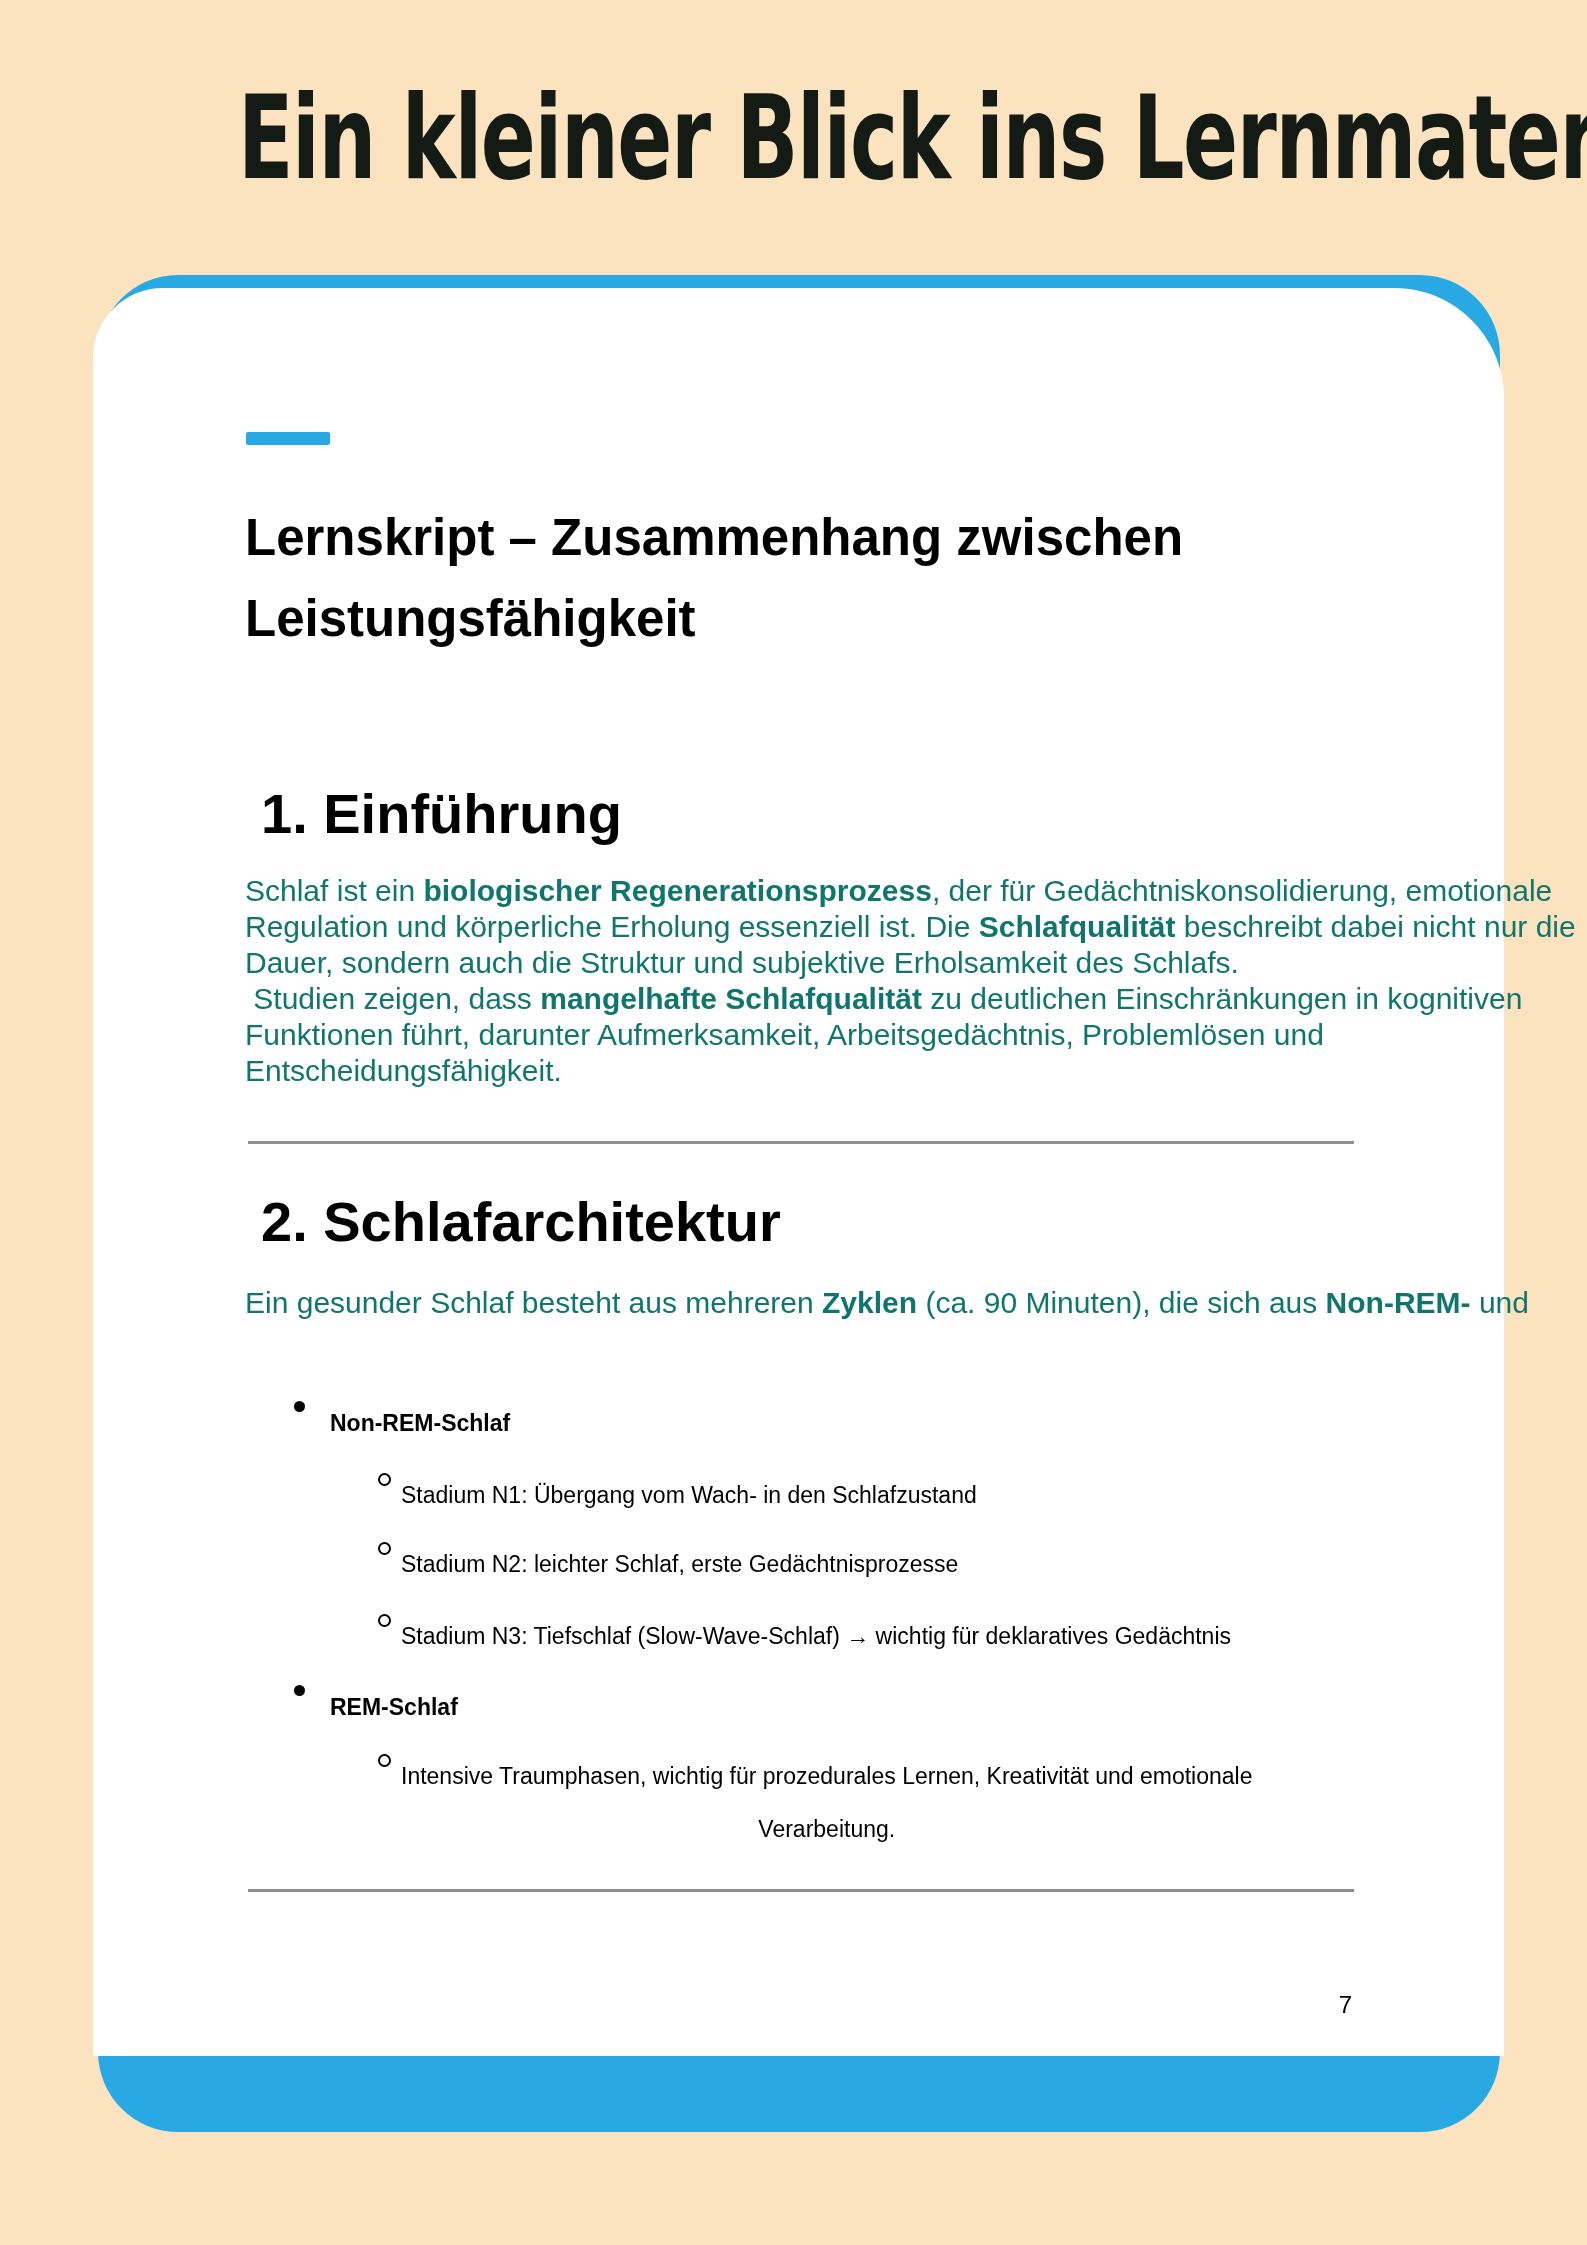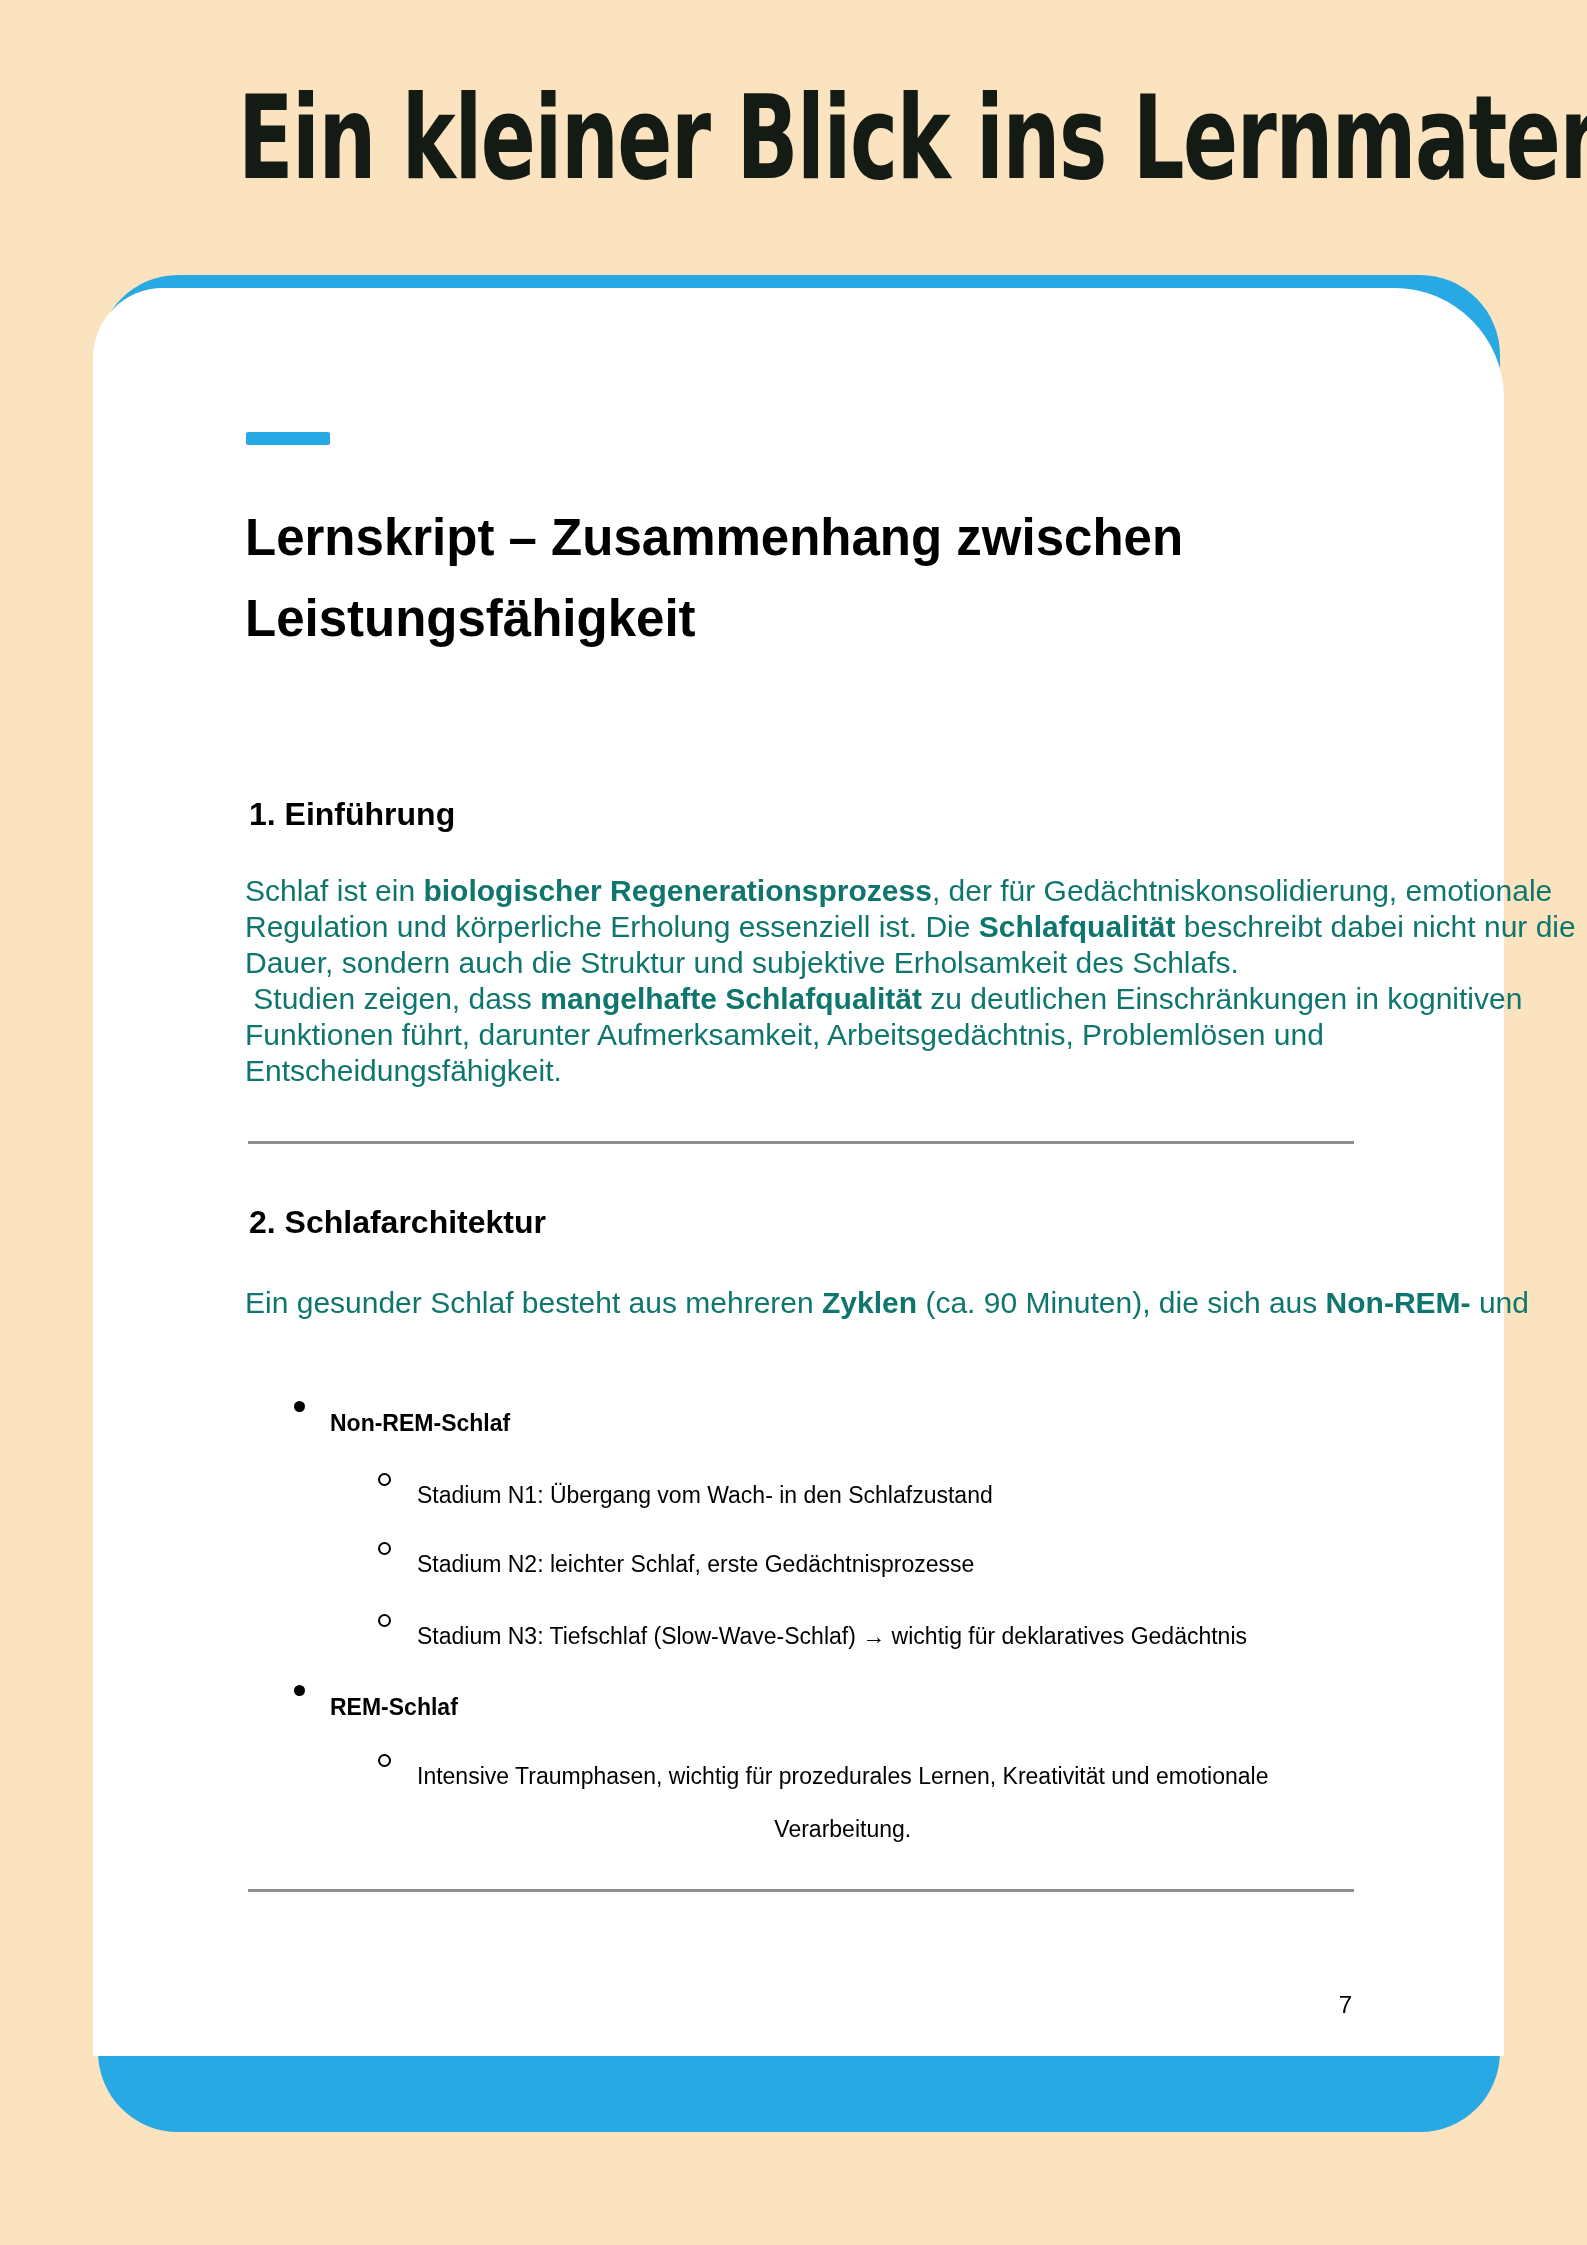--- a/index.html
+++ b/index.html
@@ -47,43 +47,43 @@
     background:#29a9e3;border-radius:2px;
   }
 
   .doc-heading{
     position:absolute;left:0;top:497px;width:1102px;
     font-weight:bold;font-size:51px;line-height:81px;color:#000;
   }
   .doc-heading .line{white-space:pre;}
 
   .h2{
-    position:absolute;left:4px;width:1102px;
-    font-weight:bold;font-size:32px;line-height:48px;color:#000;white-space:pre;
+    position:absolute;left:16px;width:1102px;
+    font-weight:bold;font-size:56px;line-height:48px;color:#000;white-space:pre;
   }
   .h2.s1{top:790px;}
   .h2.s2{top:1198px;}
 
   .para{position:absolute;left:0;width:1200px;font-size:30px;line-height:36px;color:#0f766e;}
   .para.p1{top:873px;}
   .para.p2{top:1285px;}
   .para .line{white-space:pre;}
   .b{font-weight:bold;}
 
   .divider{position:absolute;left:3px;width:1106px;height:3px;background:#8f8f8f;}
   .divider.d1{top:1141px;}
   .divider.d2{top:1889px;}
 
   .li{position:absolute;left:0;width:1200px;height:36px;font-size:23px;line-height:36px;color:#000;}
   .li .li-line{white-space:pre;margin-top:17px;}
   .li .marker{position:absolute;display:block;}
   .li.lvl1 .marker{left:49px;top:13px;width:11px;height:11px;border-radius:50%;background:#000;}
   .li.lvl1 .li-text{position:absolute;left:85px;top:0;font-weight:bold;}
   .li.lvl2 .marker{left:133px;top:13px;width:9px;height:9px;border-radius:50%;border:2px solid #000;background:transparent;}
-  .li.lvl2 .li-text{position:absolute;left:172px;top:0;}
+  .li.lvl2 .li-text{position:absolute;left:156px;top:0;}
   .li.b1{top:1388px;}
   .li.s1{top:1460px;}
   .li.s2{top:1529px;text-align:center;}
   .li.s3{top:1601px;}
   .li.b2{top:1672px;}
   .li.s4{top:1741px;height:72px;text-align:center;}
 
   .page-number{
     position:absolute;left:0;top:1991px;width:1107px;
     text-align:right;font-size:24px;color:#000;

